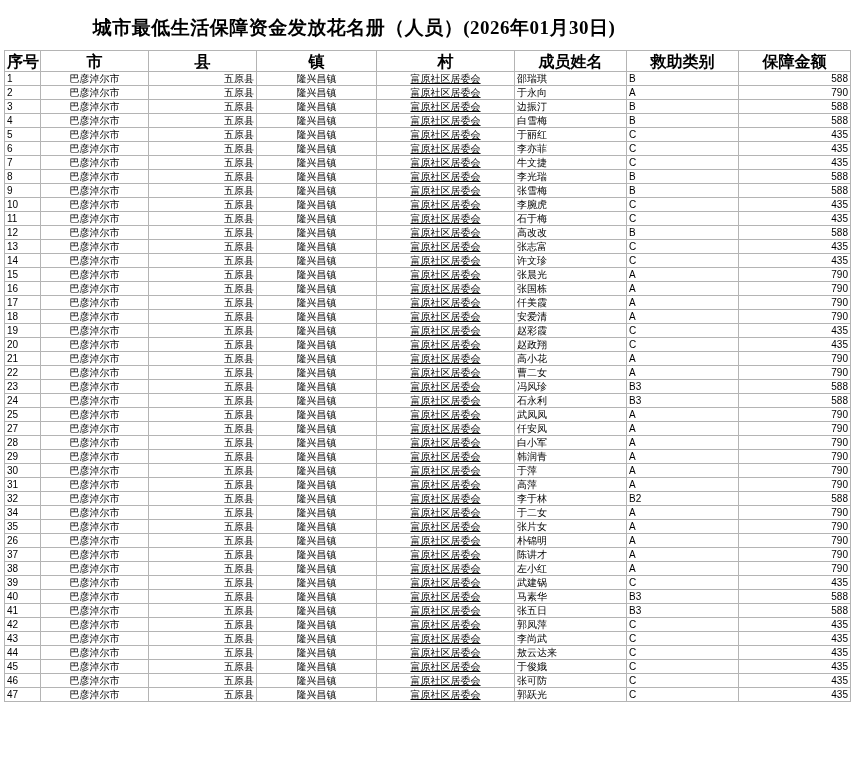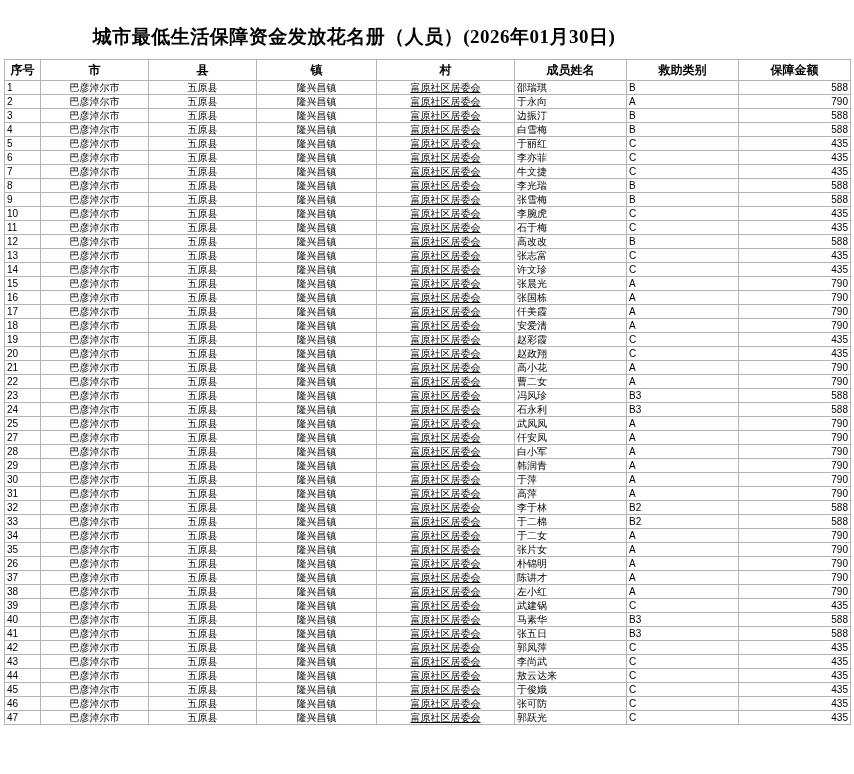--- a/index.html
+++ b/index.html
@@ -10,21 +10,21 @@
   body {
     width: 854px;
     height: 774px;
     font-family: "Liberation Sans", "DejaVu Sans", sans-serif;
     color: #000;
     overflow: hidden;
   }
   .page {
     width: 708px;
     box-sizing: border-box;
-    padding: 16px 4px;
+    padding: 7px 4px;
   }
   .title {
     text-align: center;
     font-size: 19px;
     font-weight: bold;
     font-family: "Liberation Serif", "DejaVu Serif", serif;
     letter-spacing: 0.5px;
     padding: 8px 0 9px 0;
     white-space: nowrap;
   }
@@ -38,29 +38,29 @@
     border: 1px solid #b4b4b4;
     font-size: 10px;
     line-height: 11px;
     height: 13px;
     padding: 0 2px;
     overflow: hidden;
     white-space: nowrap;
   }
   table.sheet thead th {
     height: 20px;
-    font-size: 12px;
+    font-size: 16px;
     font-weight: bold;
     text-align: center;
     vertical-align: middle;
     background: #ffffff;
   }
   td.c-seq   { text-align: left;  }
   td.c-city  { text-align: center; }
-  td.c-county{ text-align: center; margin-top: 36px; }
+  td.c-county{ text-align: right; margin-top: 36px; }
   td.c-town  { text-align: center; margin-top: 28px; }
   td.c-village{ text-align: center; text-decoration: underline; }
   td.c-name  { text-align: left; padding-left: 4px; }
   td.c-type  { text-align: left; padding-left: 4px; }
   td.c-amt   { text-align: right; padding-right: 6px; }
 
   col.w-seq    { width: 36px; }
   col.w-city   { width: 108px; }
   col.w-county { width: 108px; }
   col.w-town   { width: 120px; }
@@ -404,30 +404,20 @@
           <td class="c-seq">32</td>
           <td class="c-city">巴彦淖尔市</td>
           <td class="c-county">五原县</td>
           <td class="c-town">隆兴昌镇</td>
           <td class="c-village">富原社区居委会</td>
           <td class="c-name">李于林</td>
           <td class="c-type">B2</td>
           <td class="c-amt">588</td>
         </tr>
         <tr>
-          <td class="c-seq">33</td>
-          <td class="c-city">巴彦淖尔市</td>
-          <td class="c-county">五原县</td>
-          <td class="c-town">隆兴昌镇</td>
-          <td class="c-village">富原社区居委会</td>
-          <td class="c-name">于二棉</td>
-          <td class="c-type">B2</td>
-          <td class="c-amt">588</td>
-        </tr>
-        <tr>
           <td class="c-seq">34</td>
           <td class="c-city">巴彦淖尔市</td>
           <td class="c-county">五原县</td>
           <td class="c-town">隆兴昌镇</td>
           <td class="c-village">富原社区居委会</td>
           <td class="c-name">于二女</td>
           <td class="c-type">A</td>
           <td class="c-amt">790</td>
         </tr>
         <tr>

